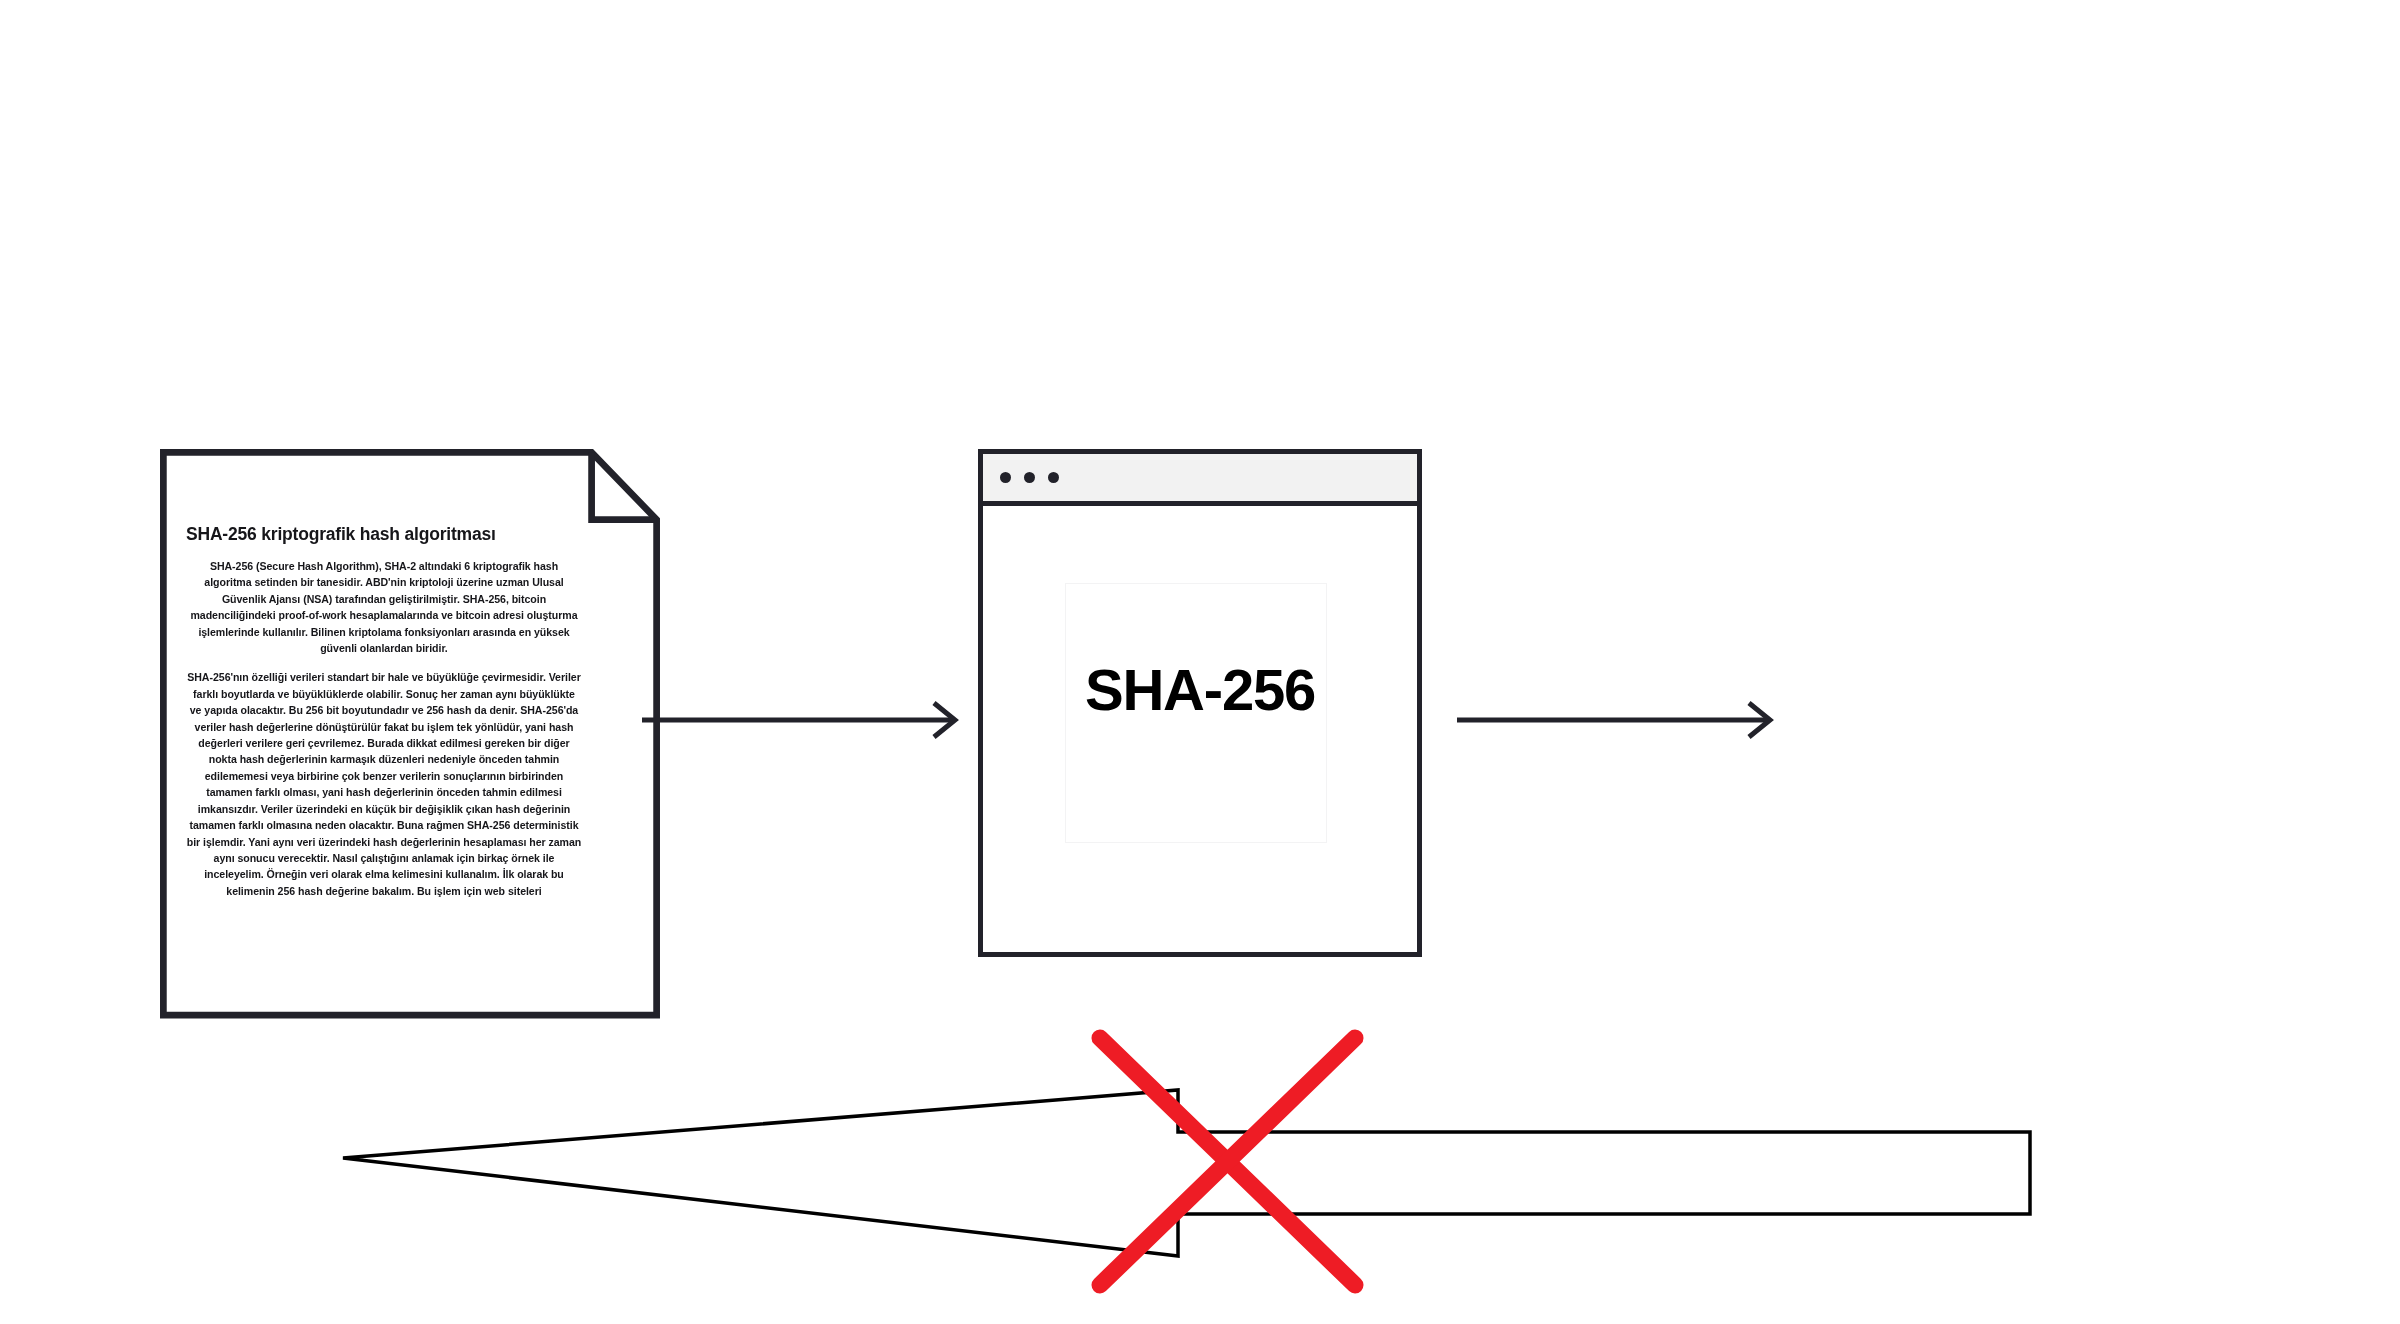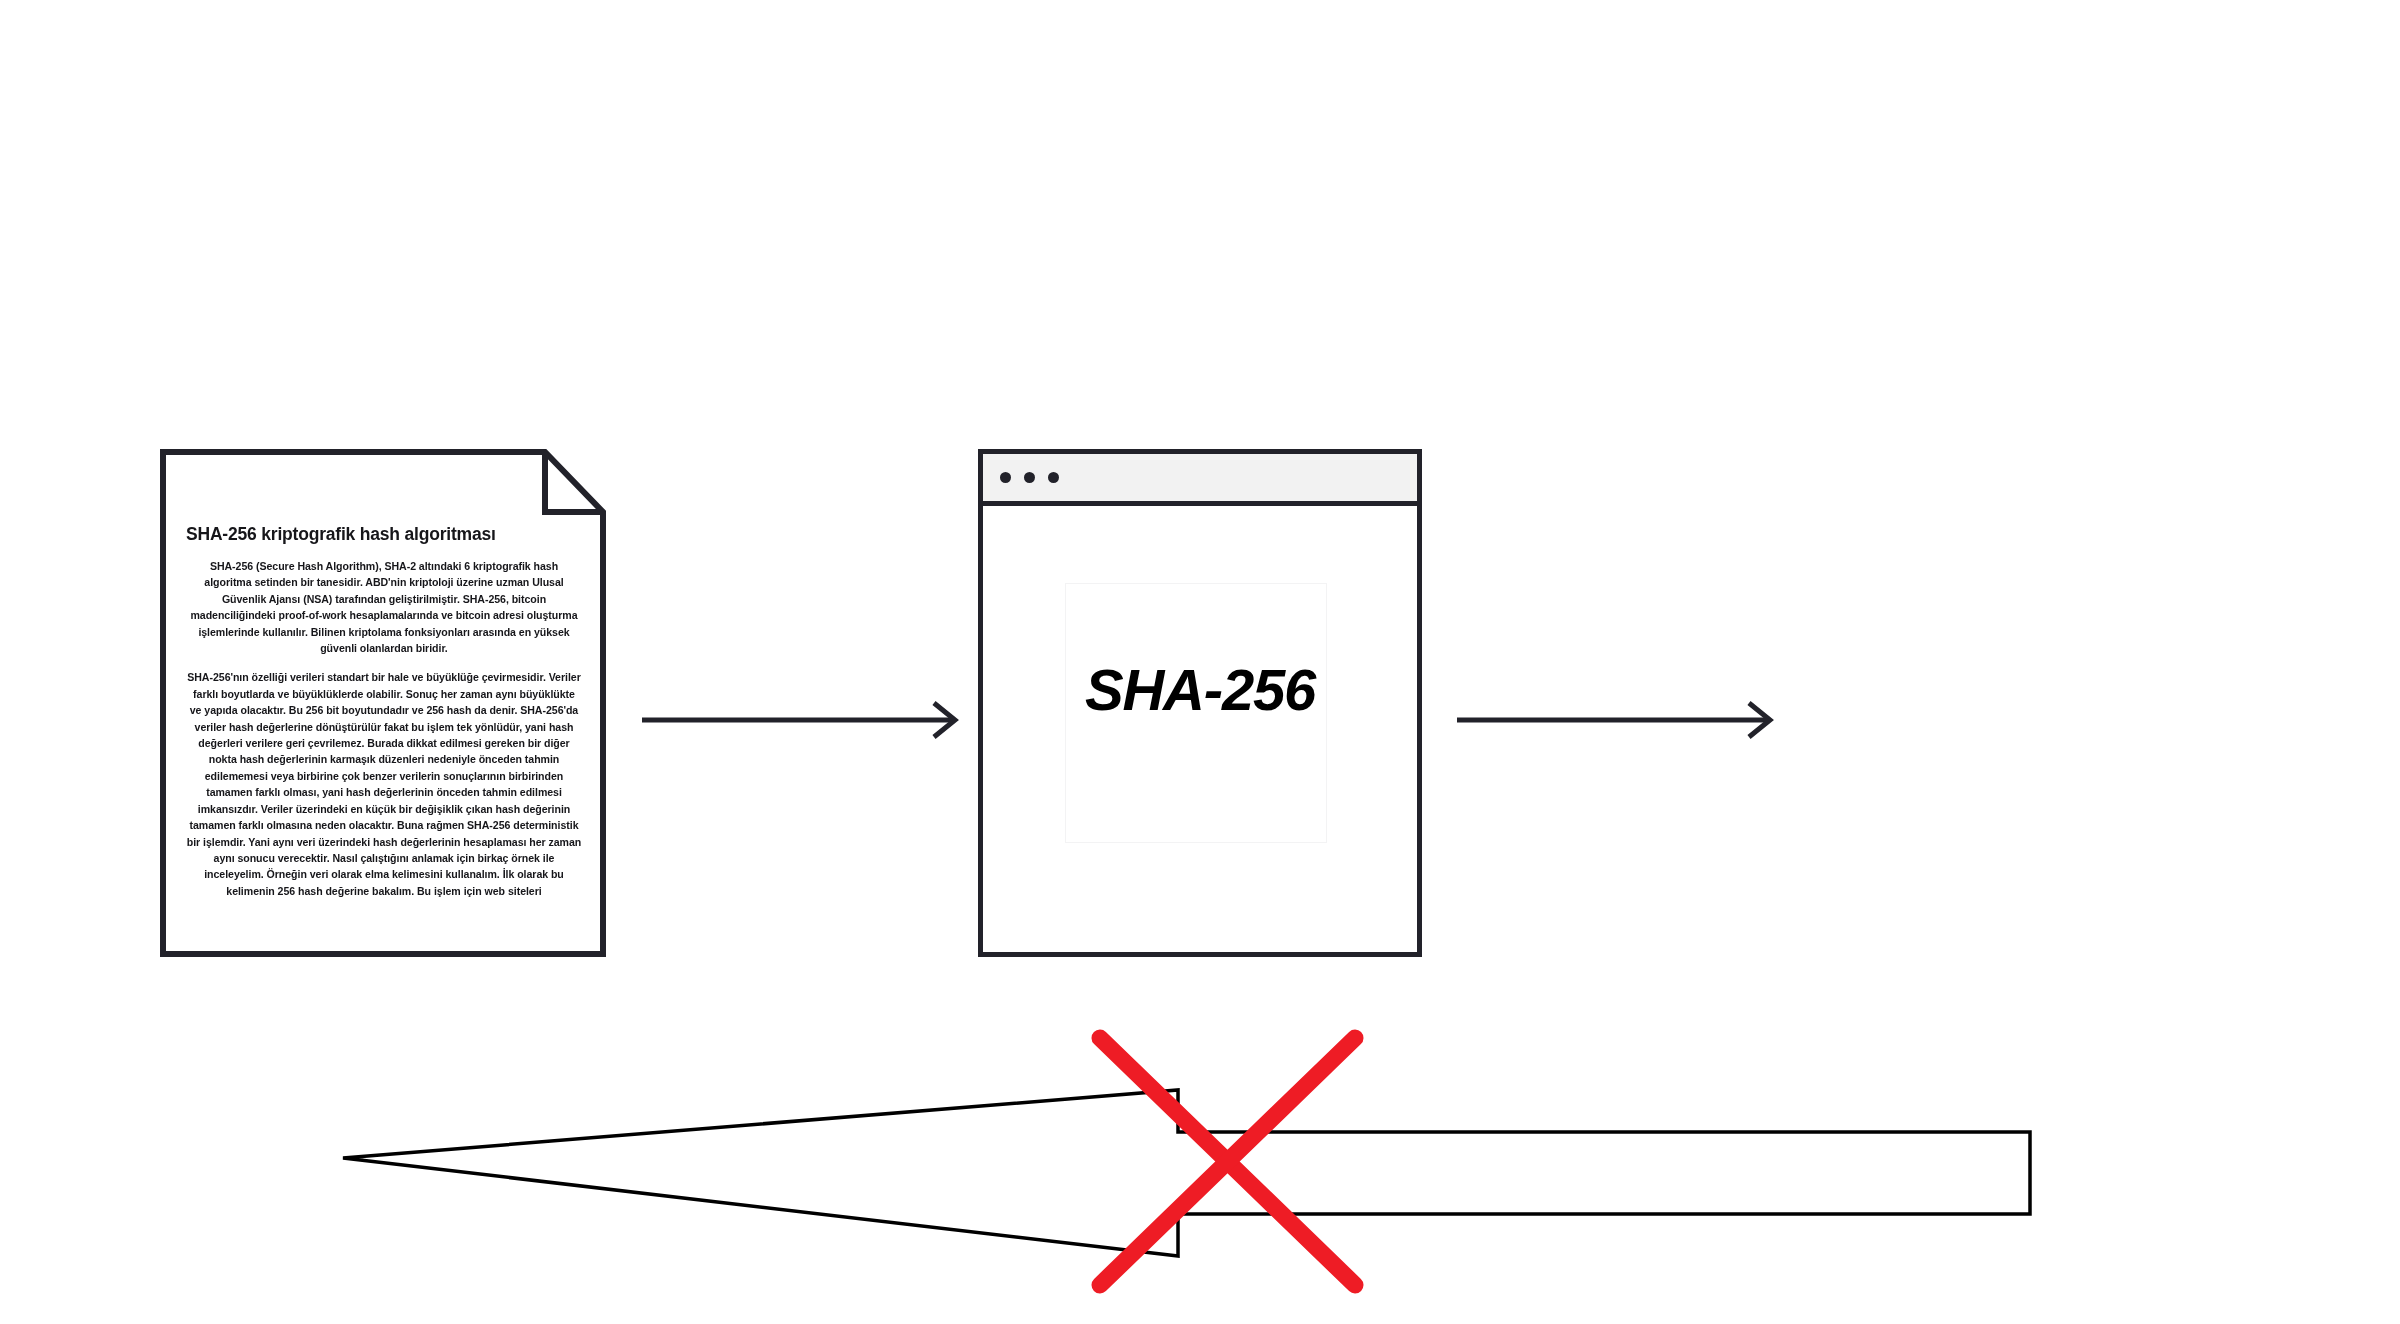--- a/index.html
+++ b/index.html
@@ -18,21 +18,21 @@
     overflow: hidden;
   }
 
   
   .abs { position: absolute; box-sizing: border-box; }
 
   
   #input-doc {
     left: 160px;
     top: 449px;
-    width: 446px;
+    width: 500px;
     height: 508px;
     border-radius: 6px;
   }
   #input-doc .doc-svg { position: absolute; inset: 0; }
   #input-doc .doc-content {
     position: absolute;
     left: 26px;
     top: 75px;
     width: 396px;
     height: 400px;
@@ -78,21 +78,20 @@
   }
   .win-dot {
     width: 11px;
     height: 11px;
     border-radius: 50%;
     background: #22222a;
   }
   #sha-window-body {
     position: relative;
     height: calc(100% - 57px);
-    font-style: italic;
   }
   #sha-ghost-box {
     position: absolute;
     left: 82px;
     top: 77px;
     width: 260px;
     height: 258px;
     border: 1px solid #f3f3f4;
   }
   #sha-label {

